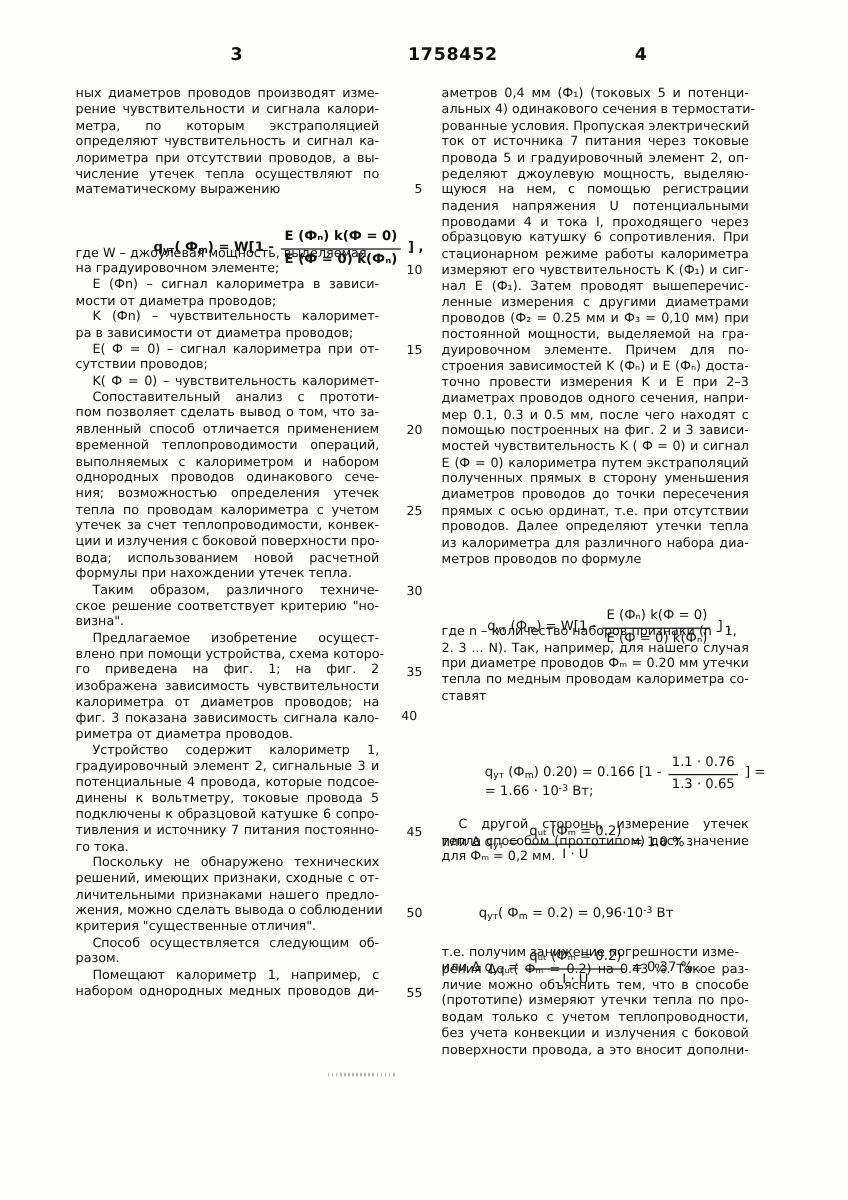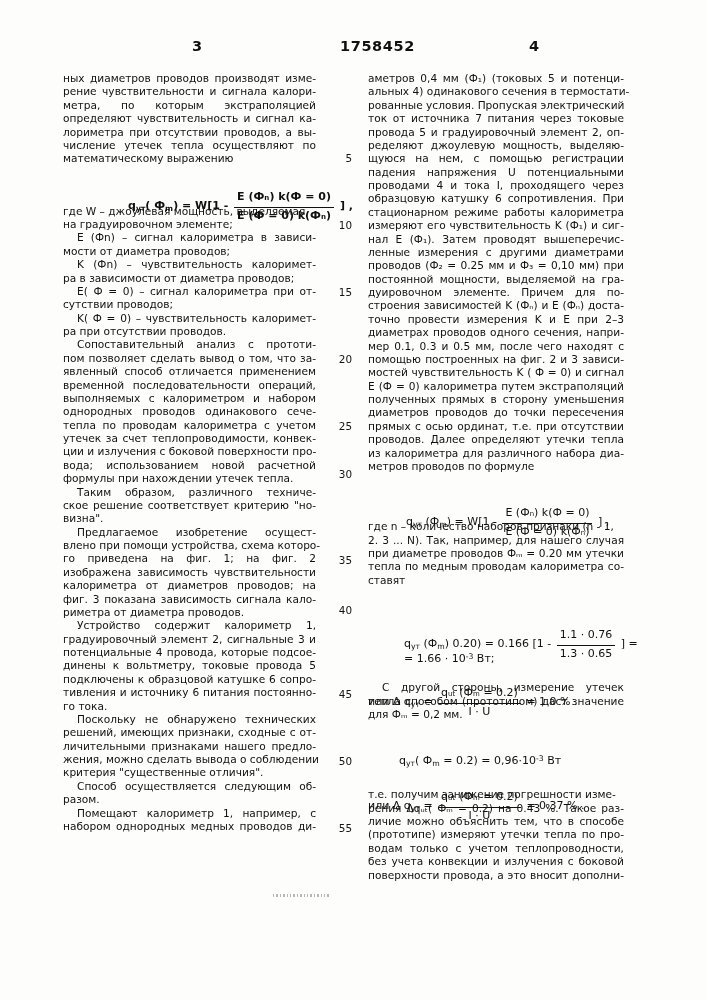--- a/index.html
+++ b/index.html
@@ -150,23 +150,23 @@
     <span class="doc-number">1758452</span>
     <span class="col-num-right">4</span>
   </div>
 
   <div class="gutter">
     <span class="num" style="top:80px;">5</span>
     <span class="num" style="top:147px;">10</span>
     <span class="num" style="top:214px;">15</span>
     <span class="num" style="top:281px;">20</span>
     <span class="num" style="top:348px;">25</span>
-    <span class="num" style="top:396px;text-align:right;">30</span>
+    <span class="num" style="top:415px;text-align:right;">30</span>
     <span class="num" style="top:482px;">35</span>
-    <span class="num" style="top:532px;">40</span>
+    <span class="num" style="top:519px;text-align:center;">40</span>
     <span class="num" style="top:616px;">45</span>
     <span class="num" style="top:683px;">50</span>
     <span class="num" style="top:750px;">55</span>
   </div>
 
   <div class="column" id="col-left">
 
     <span class="ln">ных диаметров проводов производят изме-</span>
     <span class="ln">рение чувствительности и сигнала калори-</span>
     <span class="ln">метра, по которым экстраполяцией</span>
@@ -179,28 +179,28 @@
 
     <span class="ln free">где W – джоулевая мощность, выделяемая</span>
     <span class="ln free">на градуировочном элементе;</span>
     <span class="ln ind">E (Фn) – сигнал калориметра в зависи-</span>
     <span class="ln free">мости от диаметра проводов;</span>
     <span class="ln ind">K (Фn) – чувствительность калоримет-</span>
     <span class="ln free">ра в зависимости от диаметра проводов;</span>
     <span class="ln ind">E( Ф = 0) – сигнал калориметра при от-</span>
     <span class="ln free">сутствии проводов;</span>
     <span class="ln ind">K( Ф = 0) – чувствительность калоримет-</span>
-    <span class="ln free">ра при отсутствии проводов.</span>
 
     <span class="ln ind">Сопоставительный анализ с прототи-</span>
     <span class="ln">пом позволяет сделать вывод о том, что за-</span>
     <span class="ln">явленный способ отличается применением</span>
-    <span class="ln">временной последовательности операций,</span>
+    <span class="ln">временной теплопроводимости операций,</span>
     <span class="ln">выполняемых с калориметром и набором</span>
     <span class="ln">однородных проводов одинакового сече-</span>
+    <span class="ln">ния; возможностью определения утечек</span>
     <span class="ln">тепла по проводам калориметра с учетом</span>
     <span class="ln">утечек за счет теплопроводимости, конвек-</span>
     <span class="ln">ции и излучения с боковой поверхности про-</span>
     <span class="ln">вода; использованием новой расчетной</span>
     <span class="ln free">формулы при нахождении утечек тепла.</span>
 
     <span class="ln ind">Таким образом, различного техниче-</span>
     <span class="ln">ское решение соответствует критерию "но-</span>
     <span class="ln free">визна".</span>
 
@@ -210,21 +210,21 @@
     <span class="ln">изображена зависимость чувствительности</span>
     <span class="ln">калориметра от диаметров проводов; на</span>
     <span class="ln">фиг. 3 показана зависимость сигнала кало-</span>
     <span class="ln free">риметра от диаметра проводов.</span>
 
     <span class="ln ind">Устройство содержит калориметр 1,</span>
     <span class="ln">градуировочный элемент 2, сигнальные 3 и</span>
     <span class="ln">потенциальные 4 провода, которые подсое-</span>
     <span class="ln">динены к вольтметру, токовые провода 5</span>
     <span class="ln">подключены к образцовой катушке 6 сопро-</span>
-    <span class="ln">тивления и источнику 6 питания постоянно-</span>
+    <span class="ln">тивления и источнику 7 питания постоянно-</span>
     <span class="ln free">го тока.</span>
 
     <span class="ln ind">Поскольку не обнаружено технических</span>
     <span class="ln">решений, имеющих признаки, сходные с от-</span>
     <span class="ln">личительными признаками нашего предло-</span>
     <span class="ln">жения, можно сделать вывода о соблюдении</span>
     <span class="ln free">критерия "существенные отличия".</span>
 
     <span class="ln ind">Способ осуществляется следующим об-</span>
     <span class="ln free">разом.</span>

